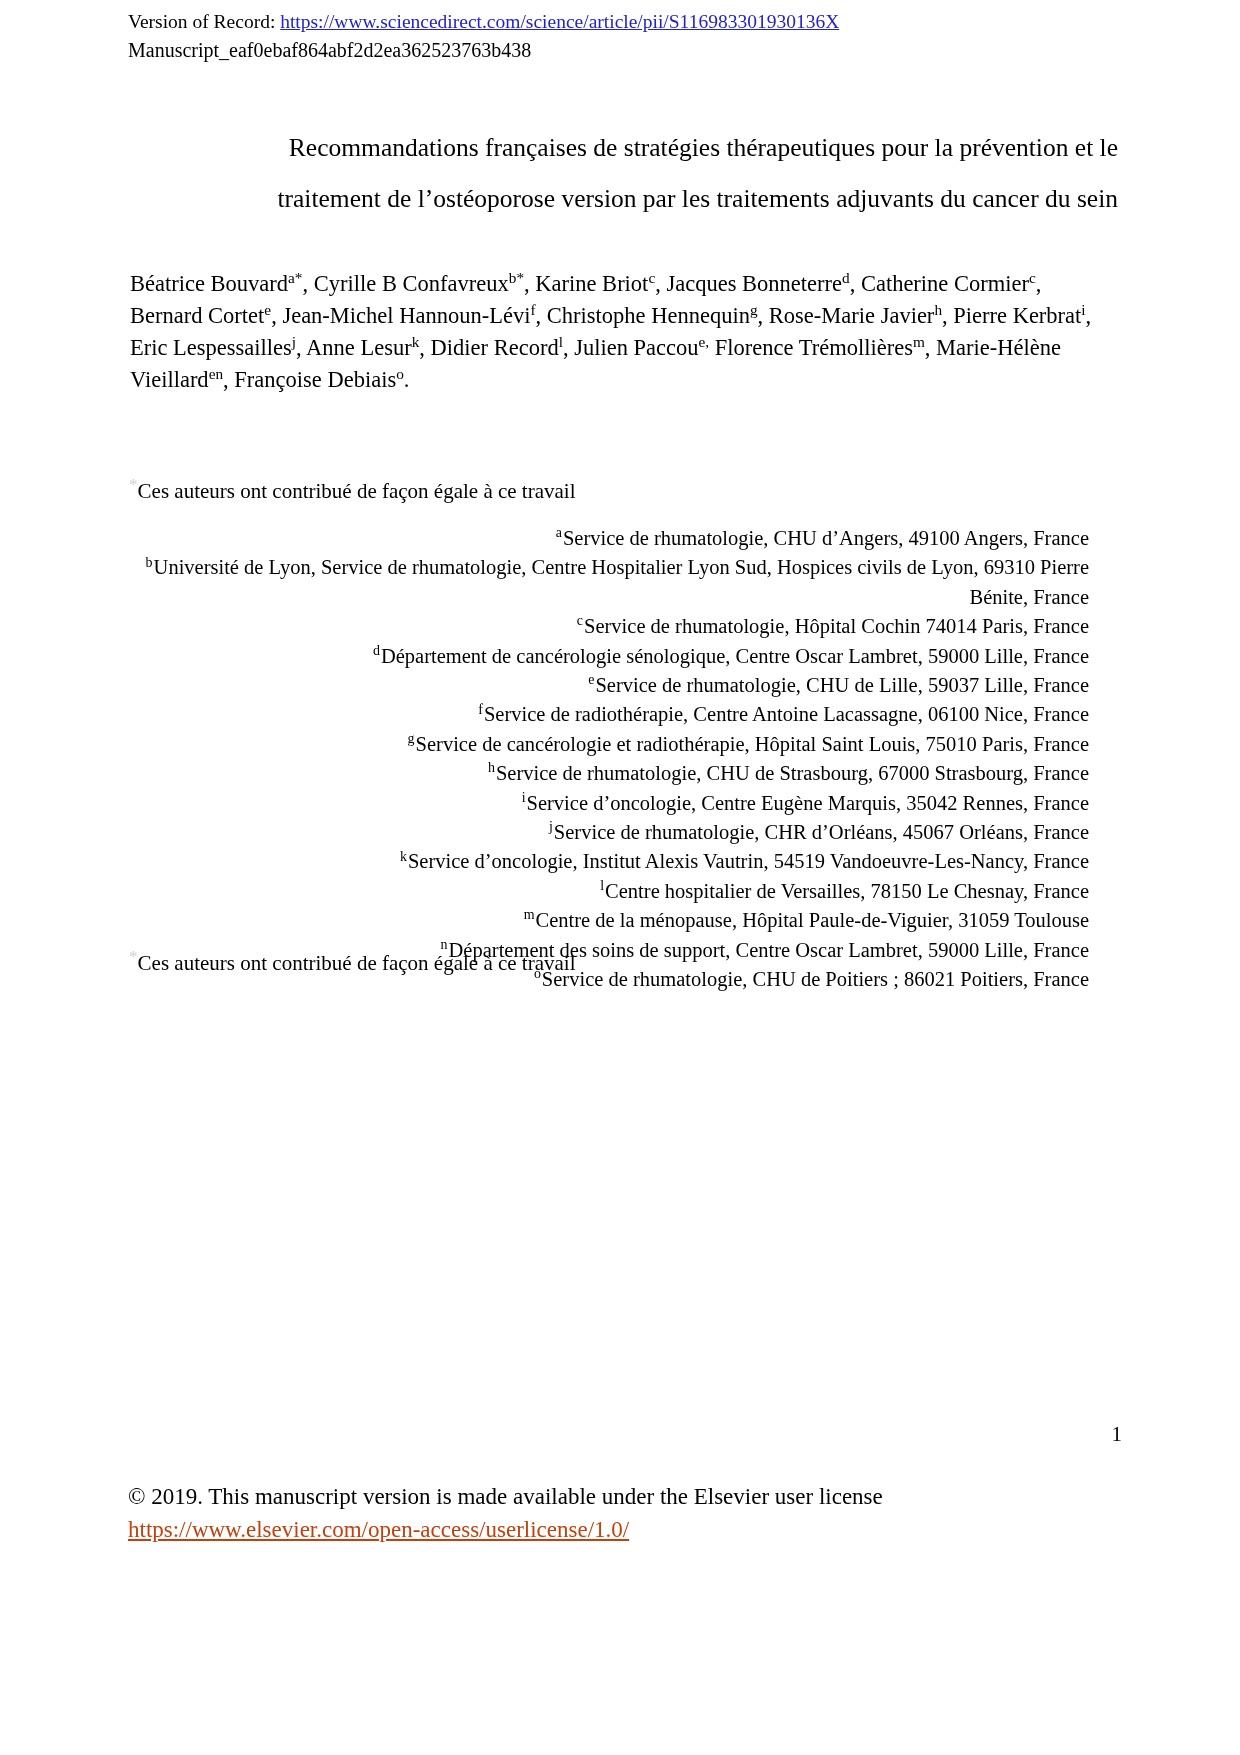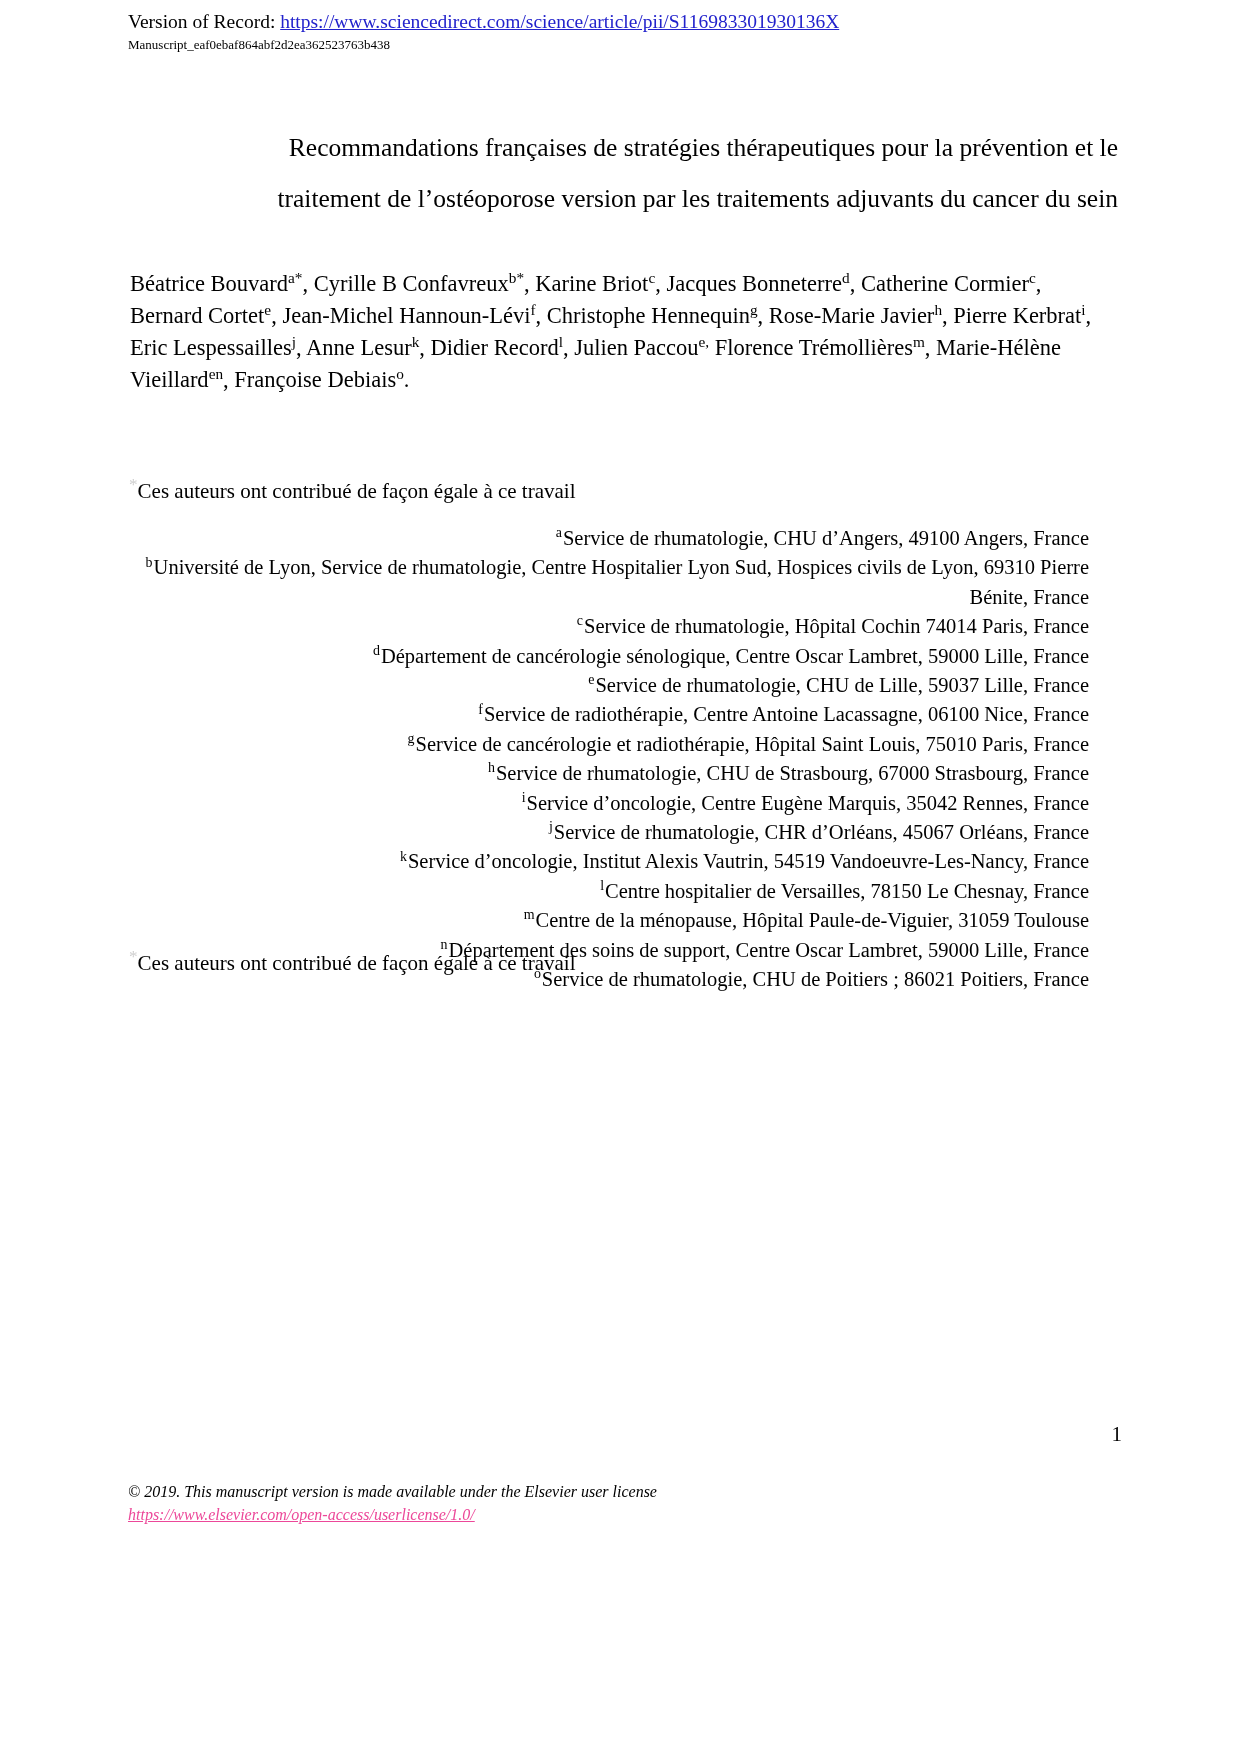--- a/index.html
+++ b/index.html
@@ -31,21 +31,21 @@
     font-size: 19.5px;
     line-height: 1.42;
   }
   .vor a, .vor .link {
     color: #2222cc;
     text-decoration: underline;
     word-break: break-all;
   }
   .vor .manuscript-id {
     display: block;
-    font-size: 13px;
+    font-size: 20px;
   }
 
   
   .title-block {
     position: absolute;
     left: 128px;
     top: 122px;
     width: 990px;
     text-align: right;
     font-size: 25.5px;
@@ -134,27 +134,26 @@
     top: 1422px;
     font-size: 21px;
   }
 
   
   .footer {
     position: absolute;
     left: 128px;
     top: 1480px;
     width: 1000px;
-    font-size: 16px;
+    font-size: 23px;
     line-height: 1.45;
-    font-style: italic;
   }
   .footer .license-url {
     display: block;
-    color: #ec4899;
+    color: #c2410c;
     text-decoration: underline;
     word-break: break-all;
   }
 </style>
 </head>
 <body>
 
 <div class="page">
 
   <div class="vor">

